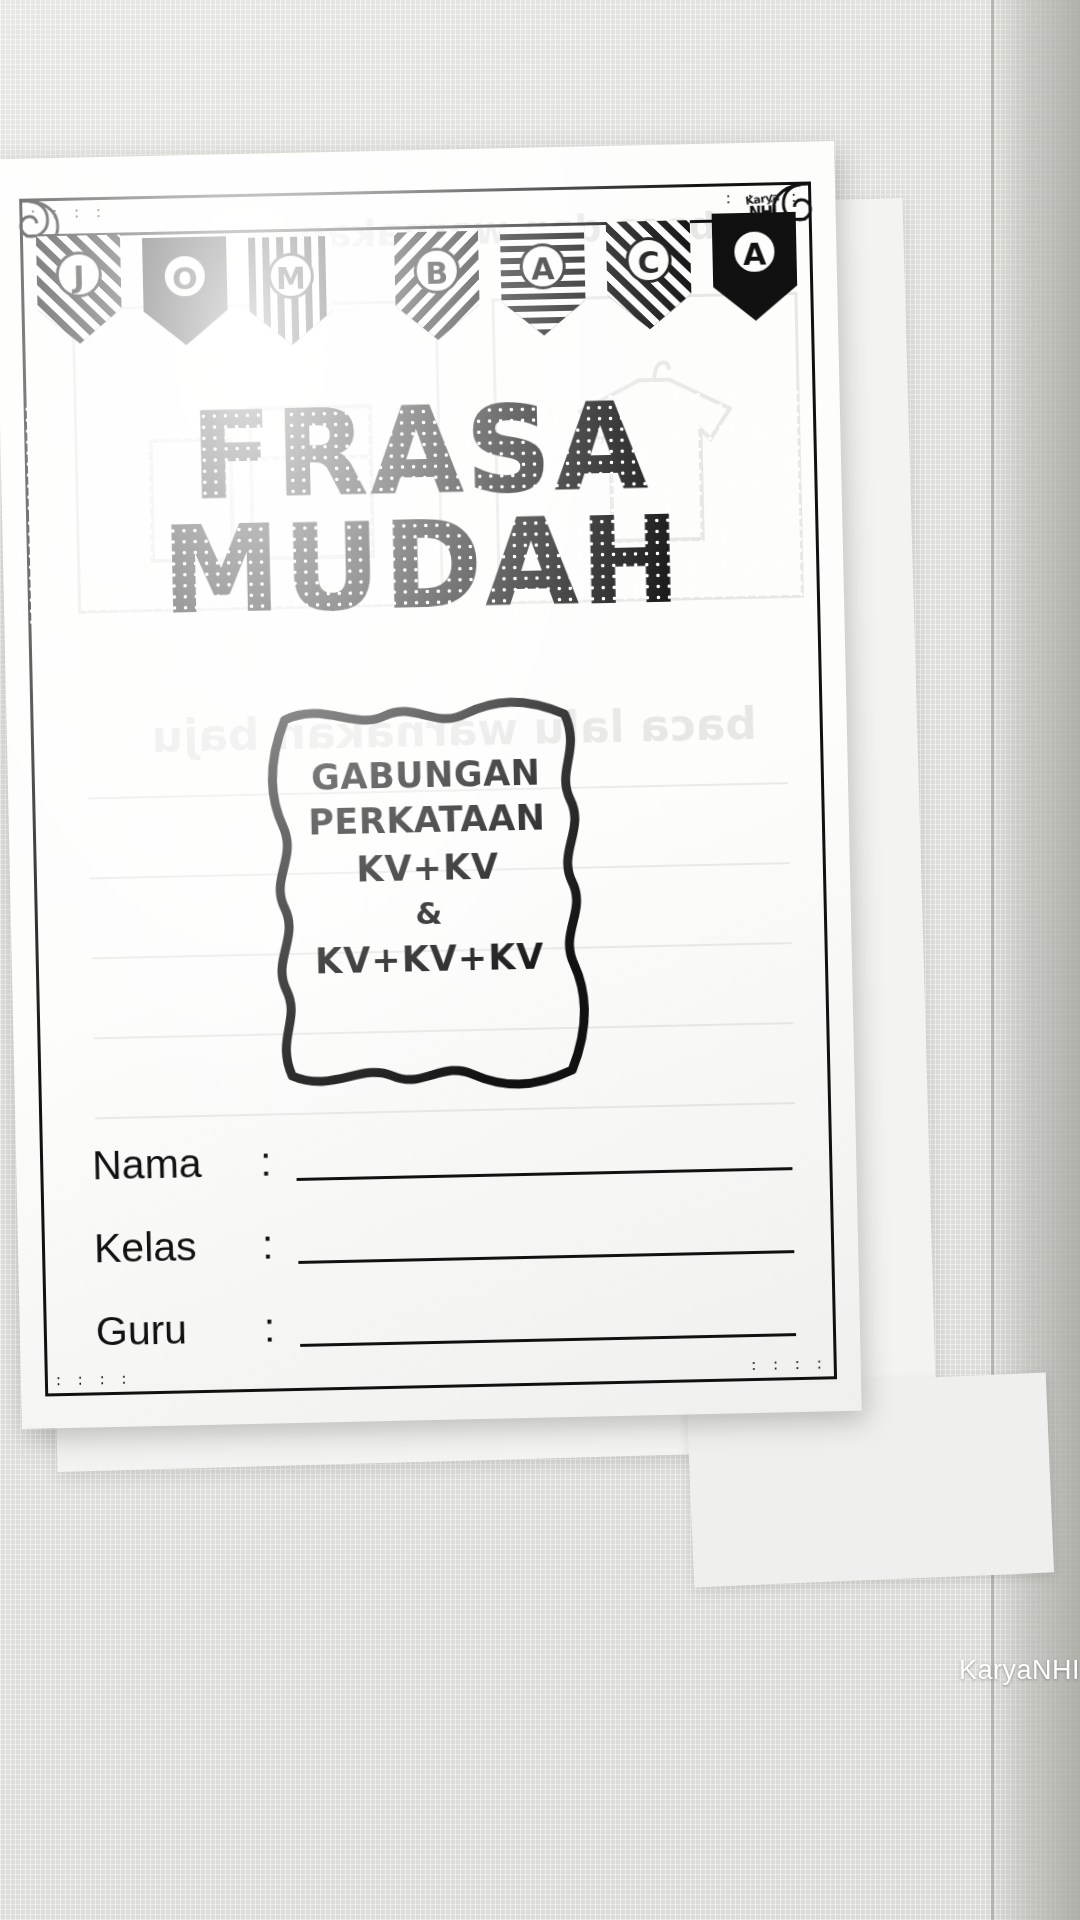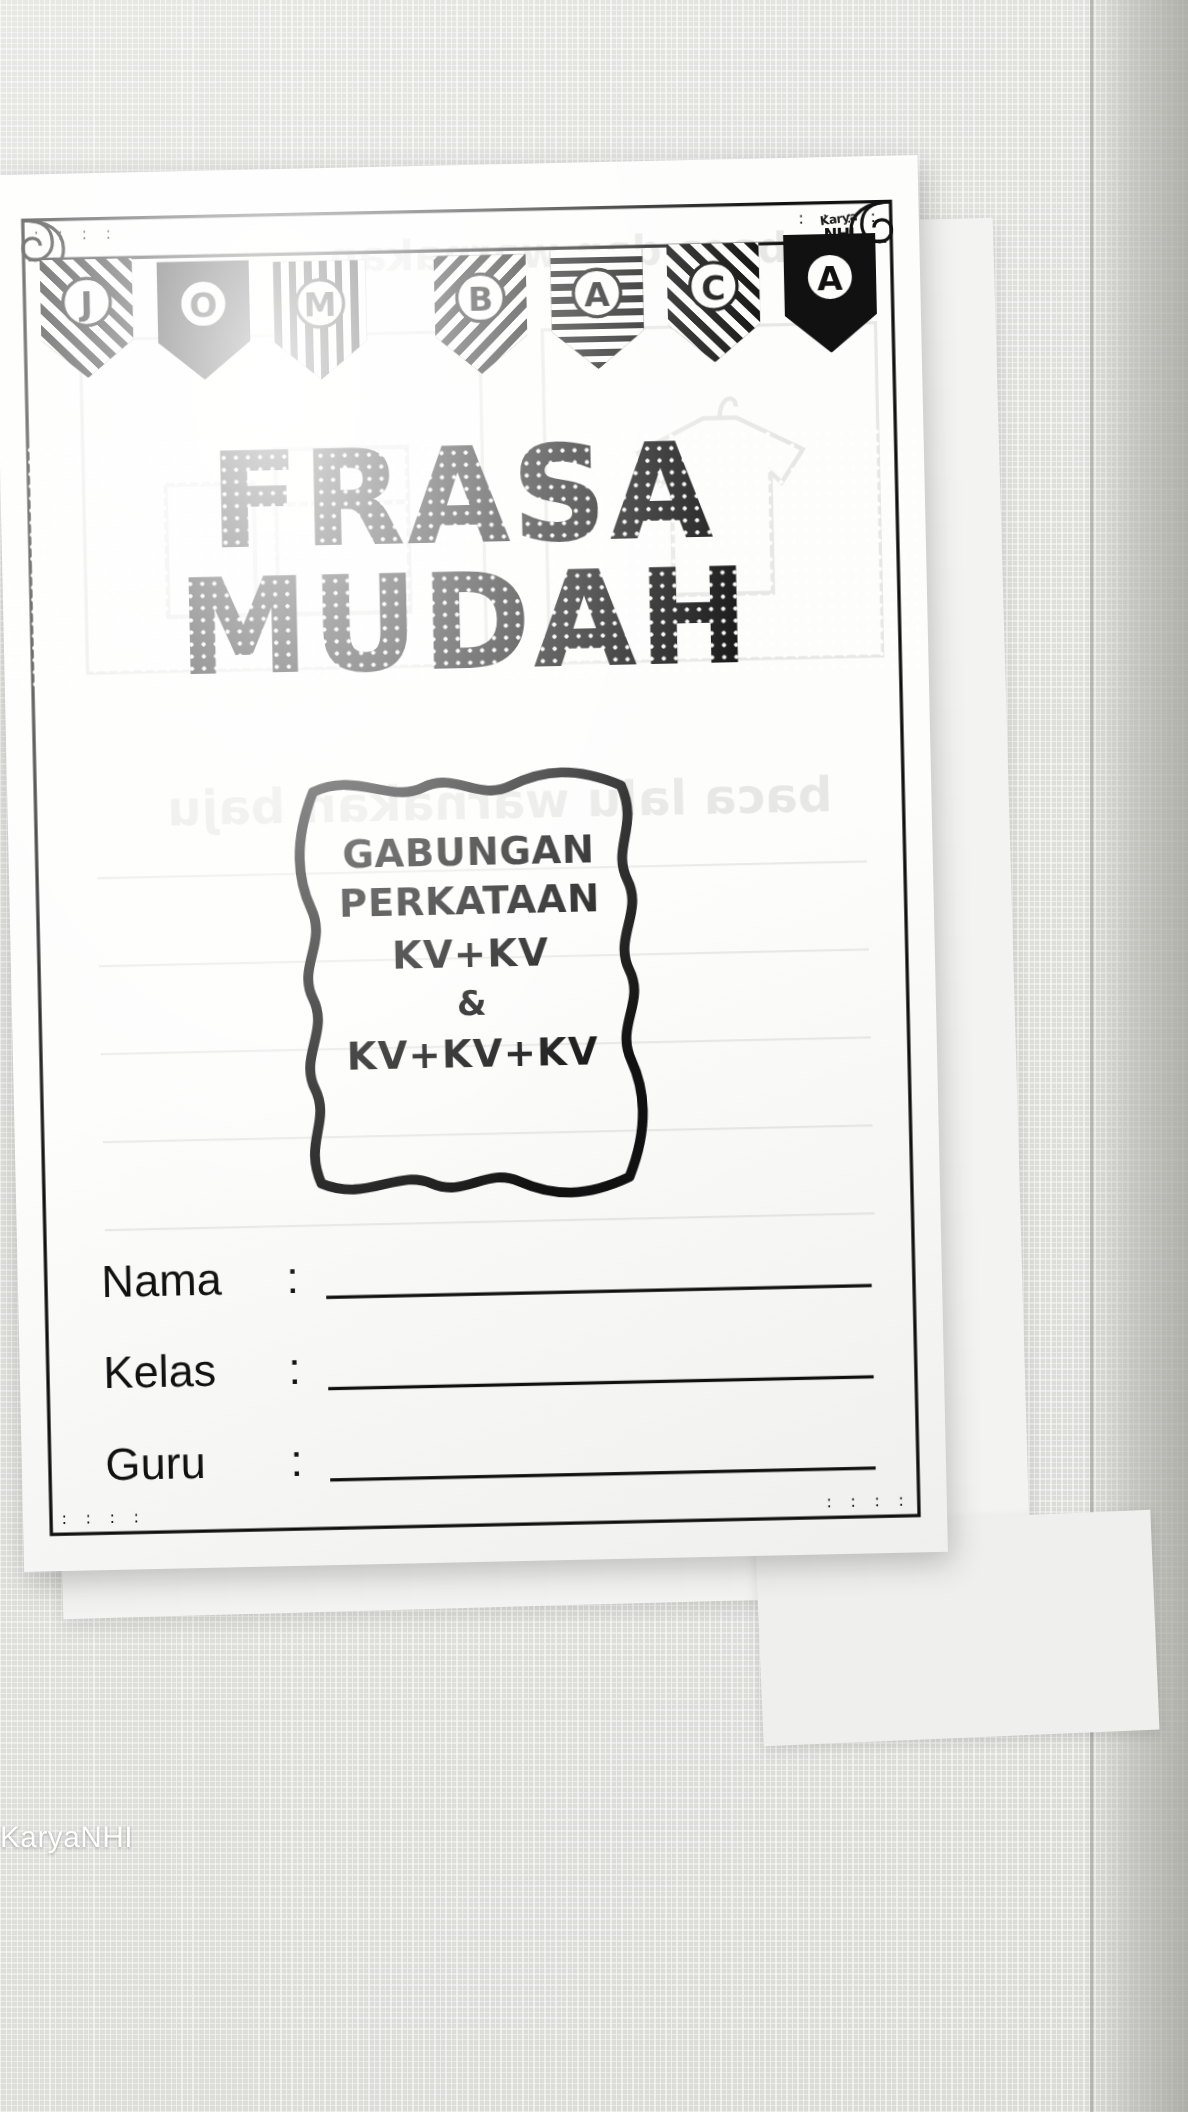--- a/index.html
+++ b/index.html
@@ -336,21 +336,21 @@
     margin-left: 6px;
     margin-bottom: 4px;
   }
 
   
   #caption {
     position: absolute;
     left: 0;
     top: 1655px;
     width: 1080px;
-    text-align: left;
+    text-align: right;
     color: #ffffff;
     font-family: "Liberation Sans", sans-serif;
     font-size: 27px;
     letter-spacing: 0.5px;
     text-shadow: 0 1px 3px rgba(0,0,0,0.35);
     z-index: 60;
   }
 </style>
 </head>
 <body>

